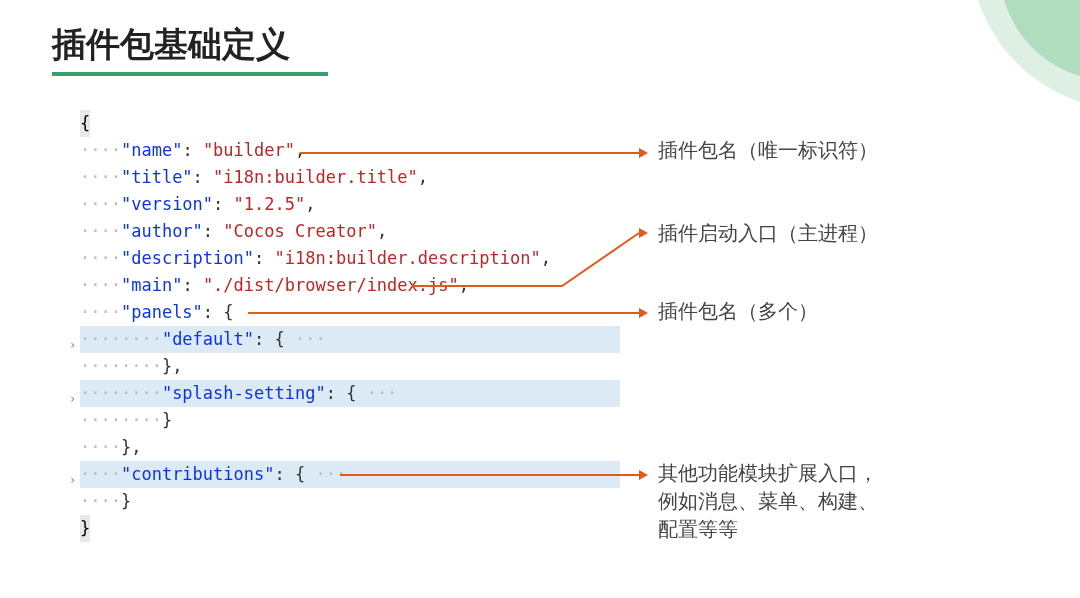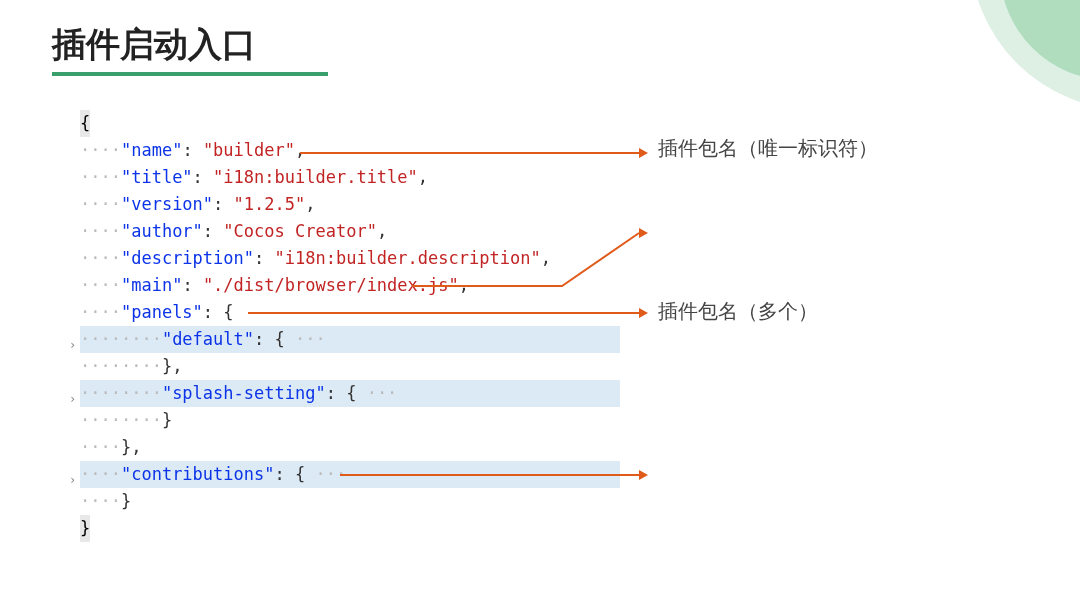--- a/index.html
+++ b/index.html
@@ -88,21 +88,21 @@
       line-height: 28px;
     }
     svg.arrow { position:absolute; overflow:visible; }
   </style>
 </head>
 <body>
 
 <div class="corner-decoration"></div>
 <div class="corner-decoration-inner"></div>
 
-<div class="slide-title">插件启动入口</div>
+<div class="slide-title">插件包基础定义</div>
 <div class="title-underline"></div>
 
 <div class="code-block">
   <div class="code-line"><span class="brace-edge">{</span></div>
   <div class="code-line"><span class="dot">····</span><span class="key">"name"</span><span class="punct">:</span><span class="punct"> </span><span class="str">"builder"</span><span class="punct">,</span></div>
   <div class="code-line"><span class="dot">····</span><span class="key">"title"</span><span class="punct">:</span><span class="punct"> </span><span class="str">"i18n:builder.title"</span><span class="punct">,</span></div>
   <div class="code-line"><span class="dot">····</span><span class="key">"version"</span><span class="punct">:</span><span class="punct"> </span><span class="str">"1.2.5"</span><span class="punct">,</span></div>
   <div class="code-line"><span class="dot">····</span><span class="key">"author"</span><span class="punct">:</span><span class="punct"> </span><span class="str">"Cocos Creator"</span><span class="punct">,</span></div>
   <div class="code-line"><span class="dot">····</span><span class="key">"description"</span><span class="punct">:</span><span class="punct"> </span><span class="str">"i18n:builder.description"</span><span class="punct">,</span></div>
   <div class="code-line"><span class="dot">····</span><span class="key">"main"</span><span class="punct">:</span><span class="punct"> </span><span class="str">"./dist/browser/index.js"</span><span class="punct">,</span></div>
@@ -116,30 +116,34 @@
   <div class="code-line"><span class="dot">····</span><span class="punct">}</span></div>
   <div class="code-line"><span class="brace-edge">}</span></div>
 </div>
 
 <div class="annotations">
 
   <svg class="arrow" style="left:300px; top:148px; width:348px; height:10px;">
     <line x1="0" y1="5" x2="339" y2="5" stroke="#e05a1a" stroke-width="2"></line>
     <polygon points="339,0 348,5 339,10" fill="#e05a1a"></polygon>
   </svg>
-  <div class="anno-text" style="left:658px; top:136px;font-family:Liberation Mono, monospace;">插件包名（唯一标识符）</div>
+  <div class="anno-text" style="left:658px; top:136px;">插件包名（唯一标识符）</div>
 
   <svg class="arrow" style="left:412px; top:228px; width:236px; height:62px;">
     <path d="M 0 58 L 150 58 L 227 5" stroke="#e05a1a" stroke-width="2" fill="none"></path>
     <polygon points="227,0 236,5 227,10" fill="#e05a1a"></polygon>
   </svg>
+  <div class="anno-text" style="left:658px; top:219px;">插件启动入口（主进程）</div>
 
   <svg class="arrow" style="left:248px; top:308px; width:400px; height:10px;">
     <line x1="0" y1="5" x2="391" y2="5" stroke="#e05a1a" stroke-width="2"></line>
     <polygon points="391,0 400,5 391,10" fill="#e05a1a"></polygon>
   </svg>
   <div class="anno-text" style="left:658px; top:297px;">插件包名（多个）</div>
 
   <svg class="arrow" style="left:340px; top:470px; width:308px; height:10px;">
     <line x1="0" y1="5" x2="299" y2="5" stroke="#e05a1a" stroke-width="2"></line>
     <polygon points="299,0 308,5 299,10" fill="#e05a1a"></polygon>
   </svg>
+  <div class="anno-text" style="left:658px; top:459px; white-space:pre-line;">其他功能模块扩展入口，
+例如消息、菜单、构建、
+配置等等</div>
 </div>
 
 </body></html>

